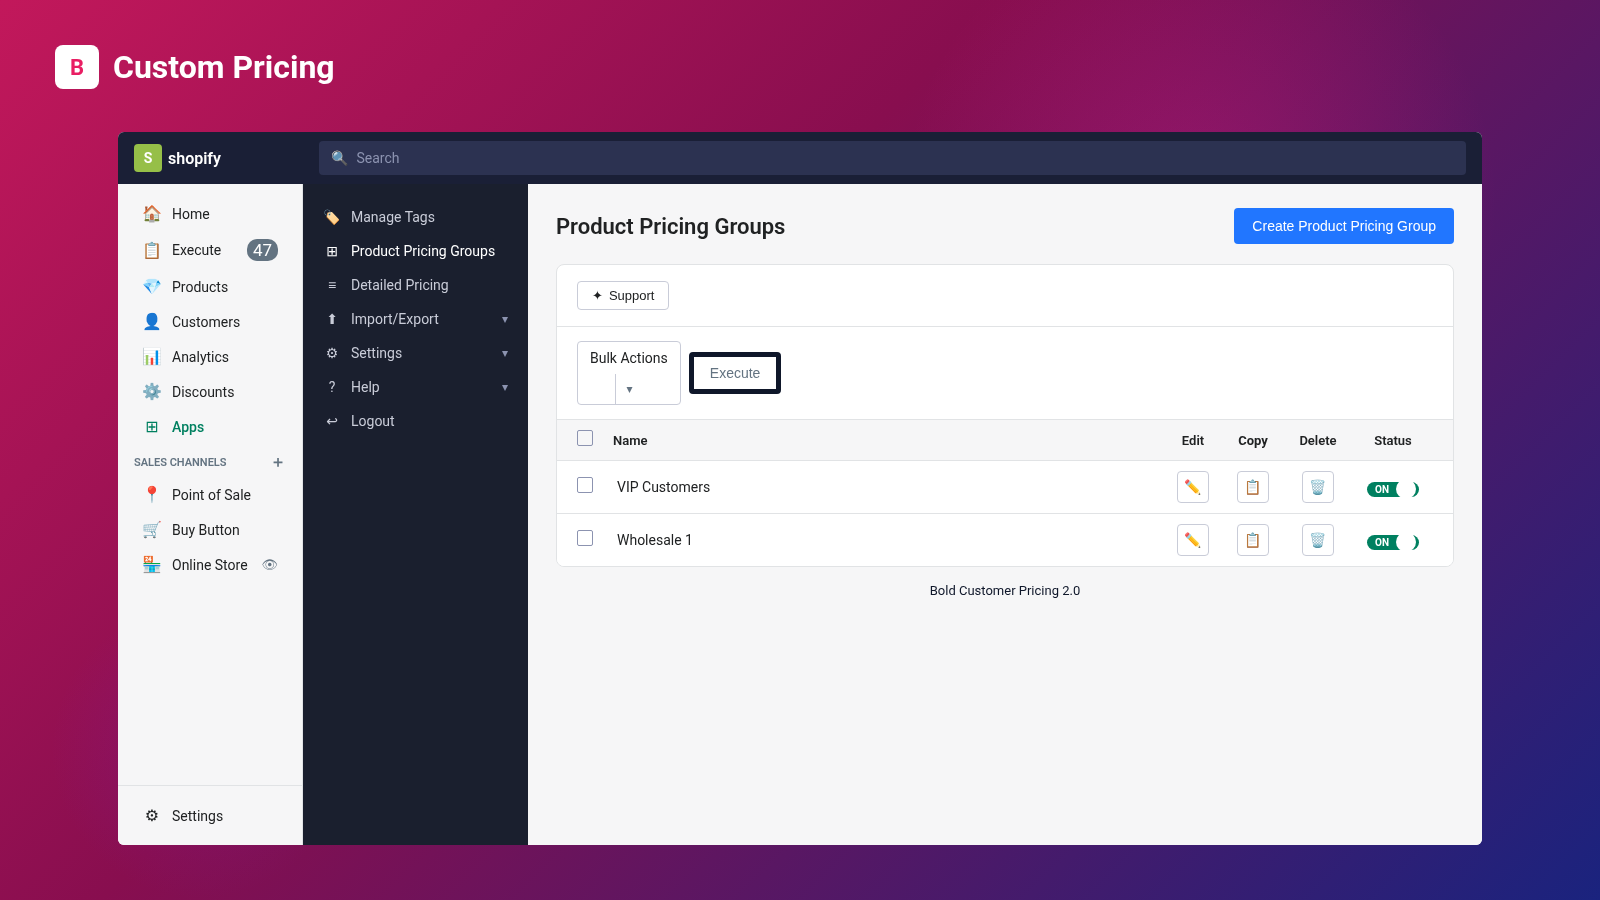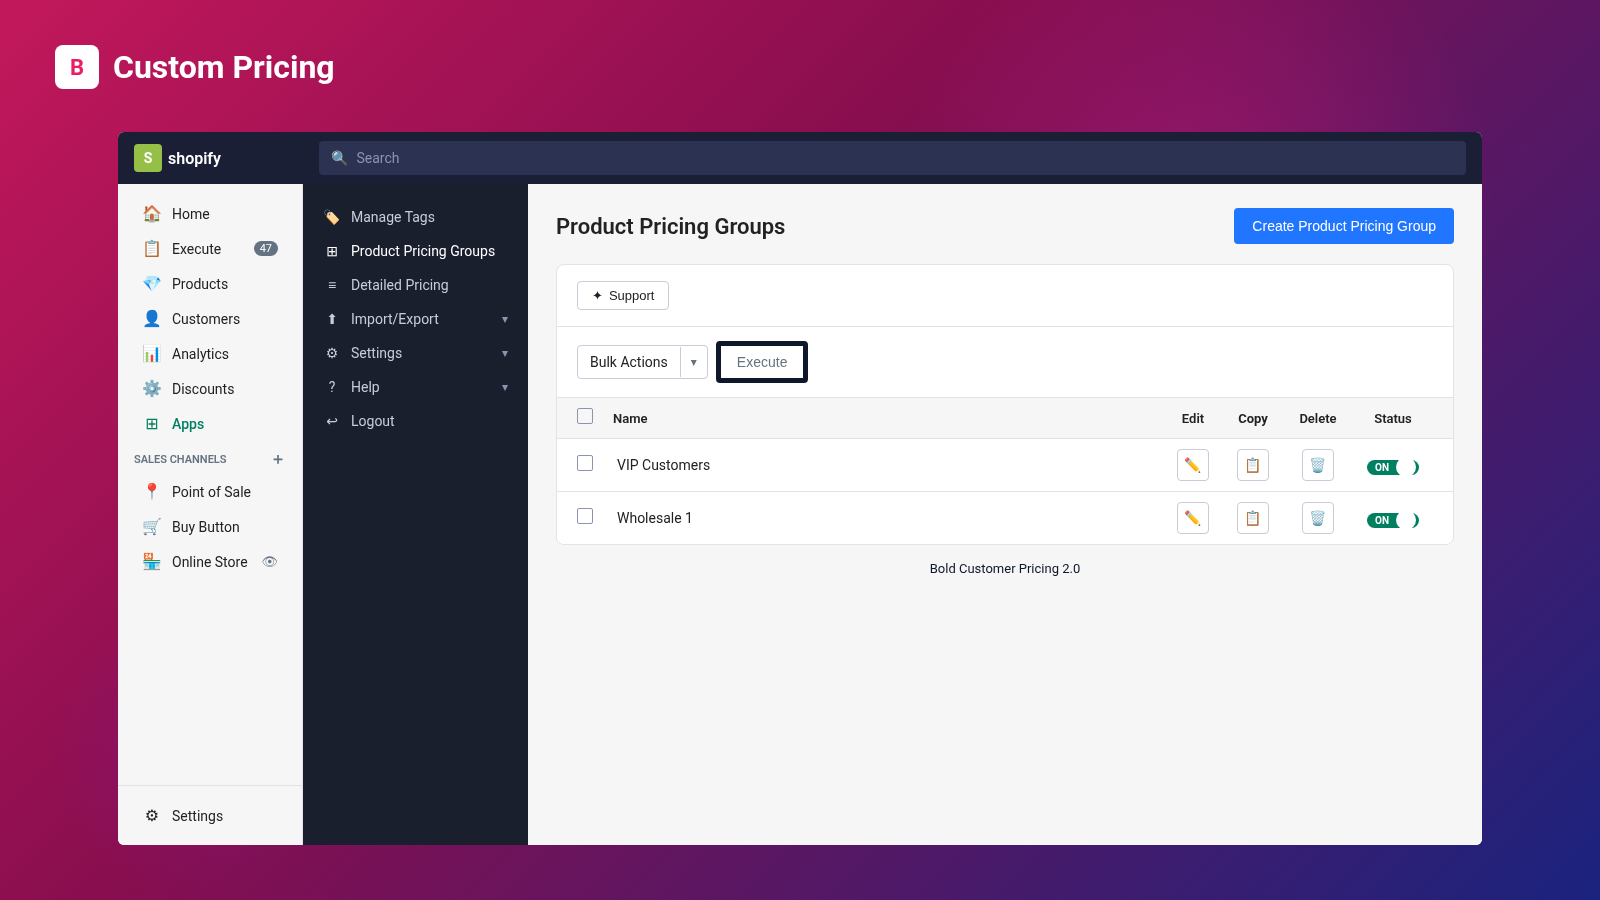--- a/index.html
+++ b/index.html
@@ -140,21 +140,21 @@
       border-radius: 4px;
       margin: 0 8px;
       position: relative;
     }
     .sidebar-item.active { color: #008060; font-weight: 500; }
     .sidebar-item-icon { font-size: 16px; width: 20px; text-align: center; }
     .badge {
       background: #637381;
       color: white;
       border-radius: 10px;
-      font-size: 11px;
+      font-size: 17px;
       padding: 1px 6px;
       margin-left: auto;
     }
     .sales-channels-header {
       padding: 8px 16px 4px 16px;
       font-size: 11px;
       font-weight: 600;
       color: #637381;
       text-transform: uppercase;
       display: flex;
@@ -259,20 +259,21 @@
       display: flex;
       align-items: center;
       gap: 8px;
     }
     .bulk-select {
       display: flex;
       align-items: center;
       border: 1px solid #c9ccd8;
       border-radius: 4px;
       overflow: hidden;
+      flex-direction: column;
     }
     .bulk-select-text {
       padding: 8px 12px;
       font-size: 14px;
       color: #202223;
     }
     .bulk-select-arrow {
       padding: 8px 10px;
       border-left: 1px solid #c9ccd8;
       font-size: 12px;

